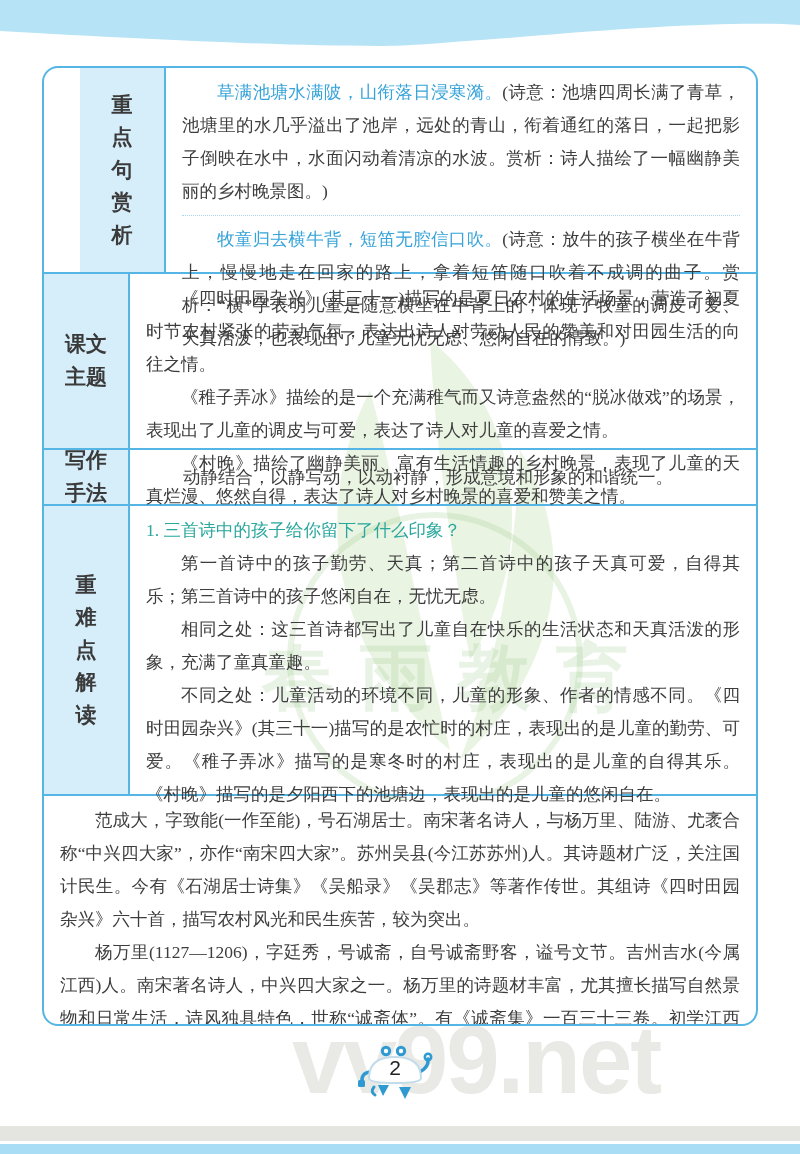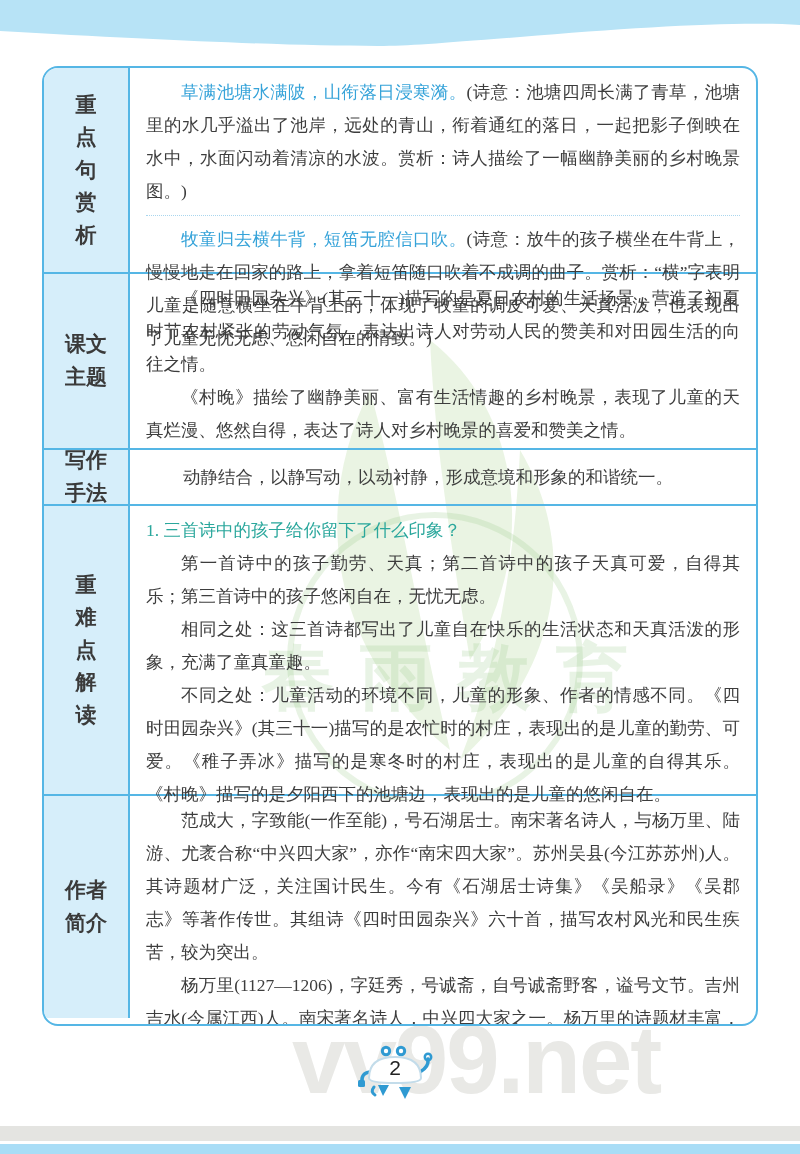--- a/index.html
+++ b/index.html
@@ -25,21 +25,21 @@
     line-height:1;
   }
   
   .study-table{
     position:absolute;left:42px;top:66px;width:716px;height:960px;z-index:3;
     border:2px solid #55b6e5;border-radius:16px;overflow:hidden;
     box-sizing:border-box;background:transparent;
   }
   .t-row{display:flex;border-bottom:2px solid #55b6e5;box-sizing:border-box;background:transparent;}
   .t-row:last-child{border-bottom:none;}
-  .row-1{height:206px;}
+  .row-1{height:206px;padding-left:36px;}
   .row-2{height:176px;}
   .row-3{height:56px;}
   .row-4{height:290px;}
   .row-5{height:222px;}
   .label-cell{
     width:86px;flex:0 0 86px;background:#d6eefa;border-right:2px solid #55b6e5;
     display:flex;align-items:center;justify-content:center;box-sizing:border-box;
   }
   .label-text{
     font-size:21px;color:#3a3a3a;line-height:1.55;text-align:center;
@@ -101,20 +101,21 @@
       <p class="para"><span class="hl-blue">牧童归去横牛背，短笛无腔信口吹。</span><span>(诗意：放牛的孩子横坐在牛背上，慢慢地走在回家的路上，拿着短笛随口吹着不成调的曲子。赏析：“横”字表明儿童是随意横坐在牛背上的，体现了牧童的调皮可爱、天真活泼，也表现出了儿童无忧无虑、悠闲自在的情致。)</span></p>
     </div>
   </div>
 
   <div class="t-row row-2">
     <div class="label-cell">
       <div class="label-text lab-wide">课文主题</div>
     </div>
     <div class="content-cell">
       <p class="para">《四时田园杂兴》(其三十一)描写的是夏日农村的生活场景，营造了初夏时节农村紧张的劳动气氛，表达出诗人对劳动人民的赞美和对田园生活的向往之情。</p>
+      <p class="para">《稚子弄冰》描绘的是一个充满稚气而又诗意盎然的“脱冰做戏”的场景，表现出了儿童的调皮与可爱，表达了诗人对儿童的喜爱之情。</p>
       <p class="para">《村晚》描绘了幽静美丽、富有生活情趣的乡村晚景，表现了儿童的天真烂漫、悠然自得，表达了诗人对乡村晚景的喜爱和赞美之情。</p>
     </div>
   </div>
 
   <div class="t-row row-3">
     <div class="label-cell">
       <div class="label-text lab-wide">写作手法</div>
     </div>
     <div class="content-cell content-center">
       <p class="para">动静结合，以静写动，以动衬静，形成意境和形象的和谐统一。</p>
@@ -127,23 +128,20 @@
     </div>
     <div class="content-cell">
       <p class="q-teal">1. 三首诗中的孩子给你留下了什么印象？</p>
       <p class="para">第一首诗中的孩子勤劳、天真；第二首诗中的孩子天真可爱，自得其乐；第三首诗中的孩子悠闲自在，无忧无虑。</p>
       <p class="para">相同之处：这三首诗都写出了儿童自在快乐的生活状态和天真活泼的形象，充满了童真童趣。</p>
       <p class="para">不同之处：儿童活动的环境不同，儿童的形象、作者的情感不同。《四时田园杂兴》(其三十一)描写的是农忙时的村庄，表现出的是儿童的勤劳、可爱。《稚子弄冰》描写的是寒冬时的村庄，表现出的是儿童的自得其乐。《村晚》描写的是夕阳西下的池塘边，表现出的是儿童的悠闲自在。</p>
     </div>
   </div>
 
   <div class="t-row row-5">
-    <div class="label-cell">
-      <div class="label-text lab-wide">作者简介</div>
-    </div>
     <div class="content-cell">
       <p class="para">范成大，字致能(一作至能)，号石湖居士。南宋著名诗人，与杨万里、陆游、尤袤合称“中兴四大家”，亦作“南宋四大家”。苏州吴县(今江苏苏州)人。其诗题材广泛，关注国计民生。今有《石湖居士诗集》《吴船录》《吴郡志》等著作传世。其组诗《四时田园杂兴》六十首，描写农村风光和民生疾苦，较为突出。</p>
       <p class="para">杨万里(1127—1206)，字廷秀，号诚斋，自号诚斋野客，谥号文节。吉州吉水(今属江西)人。南宋著名诗人，中兴四大家之一。杨万里的诗题材丰富，尤其擅长描写自然景物和日常生活，诗风独具特色，世称“诚斋体”。有《诚斋集》一百三十三卷。初学江西诗派，后学陈师道之五律、王安石之七绝，又学晚唐诗，终则脱却江西、晚唐窠臼，自成一家。</p>
     </div>
   </div>
 
 </div>
 
 <div class="page-marker">
   <svg width="78" height="66" viewBox="0 0 78 66">

